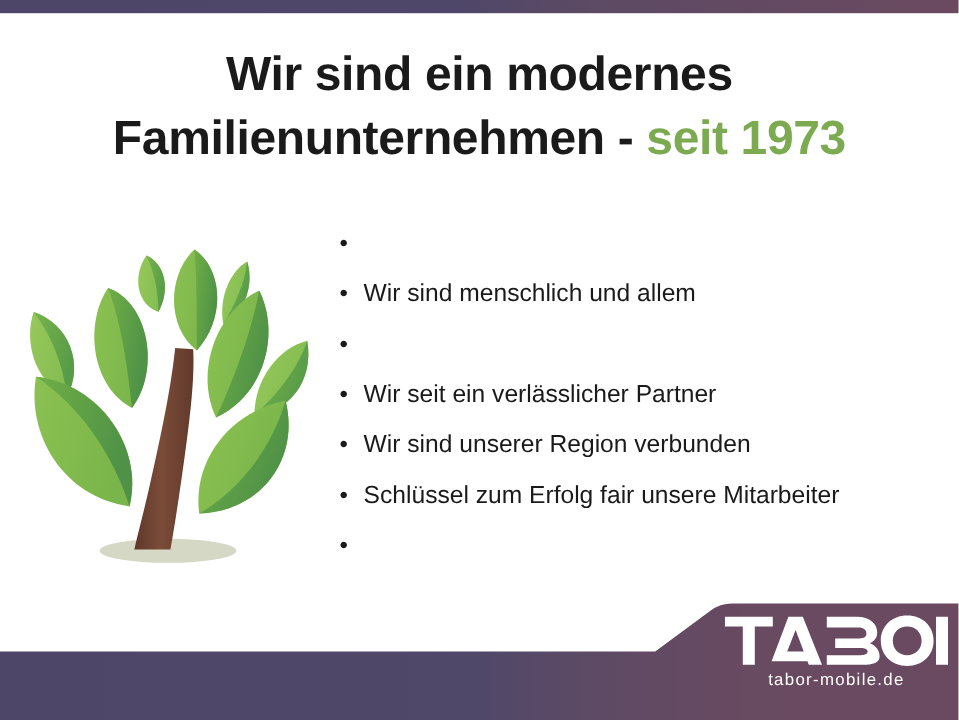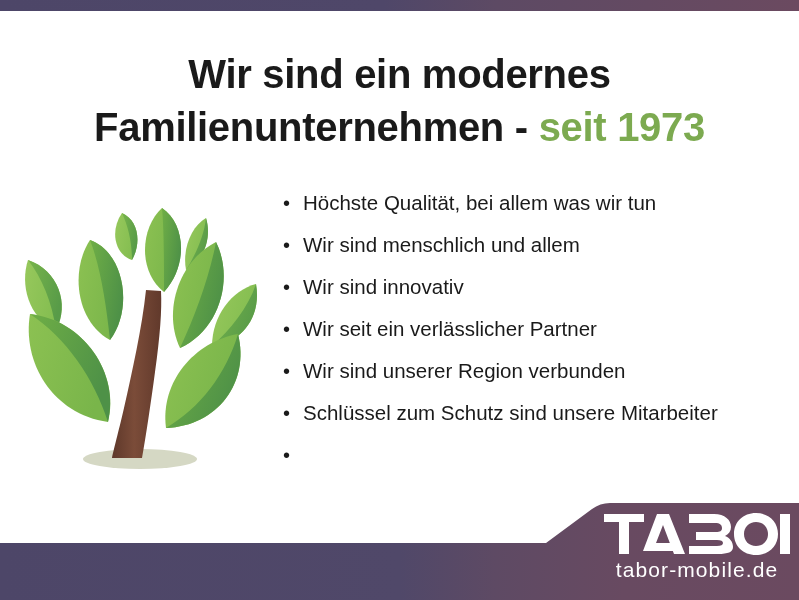--- a/index.html
+++ b/index.html
@@ -33,21 +33,20 @@
     position: absolute;
     left: 0;
     top: 36px;
     width: 799px;
     text-align: center;
     font-size: 40px;
     font-weight: bold;
     line-height: 1.33;
     color: #1a1a1a;
     letter-spacing: -0.3px;
-    margin-top: 12px;
   }
   .headline .accent {
     color: #7caa50;
   }
 
   
   .bullets {
     position: absolute;
     left: 283px;
     top: 193px;
@@ -105,21 +104,21 @@
     width: 186px;
     height: 44px;
   }
   .logo-tagline {
     position: absolute;
     left: 0;
     top: 47px;
     width: 186px;
     text-align: center;
     color: #ffffff;
-    font-size: 21px;
+    font-size: 14px;
     letter-spacing: 1.1px;
     line-height: 1;
     white-space: nowrap;
   }
 </style>
 </head>
 <body>
 
 <div class="slide">
 
@@ -202,41 +201,39 @@
 
     <g>
       <path d="M224 138 C236 186 204 230 152 232 C146 186 180 146 224 138 Z" fill="url(#lfA)"></path>
       <path d="M224 138 C236 186 204 230 152 232 C186 212 212 178 224 138 Z" fill="url(#lfB)"></path>
     </g>
   </svg>
 
   <div class="bullets">
     <div class="bullet-row">
       <span class="bullet-dot">•</span>
-      <span class="bullet-text">Höchste Qualität, bei allem was wir tun</span>
     </div>
     <div class="bullet-row">
       <span class="bullet-dot">•</span>
       <span class="bullet-text">Wir sind menschlich und allem</span>
     </div>
     <div class="bullet-row">
       <span class="bullet-dot">•</span>
-      <span class="bullet-text">Wir sind innovativ</span>
     </div>
     <div class="bullet-row">
       <span class="bullet-dot">•</span>
       <span class="bullet-text">Wir seit ein verlässlicher Partner</span>
     </div>
     <div class="bullet-row">
       <span class="bullet-dot">•</span>
       <span class="bullet-text">Wir sind unserer Region verbunden</span>
     </div>
     <div class="bullet-row">
       <span class="bullet-dot">•</span>
-      <span class="bullet-text">Schlüssel zum Schutz sind unsere Mitarbeiter</span>
+      <span class="bullet-text">Schlüssel zum Erfolg fair unsere Mitarbeiter</span>
     </div>
     <div class="bullet-row">
       <span class="bullet-dot">•</span>
     </div>
   </div>
 
   <svg class="bottom-bar" viewBox="0 0 799 100" preserveAspectRatio="none">
     <defs>
       <linearGradient id="barG" x1="0" y1="0" x2="1" y2="0">
         <stop offset="0" stop-color="#4d4668"></stop>

